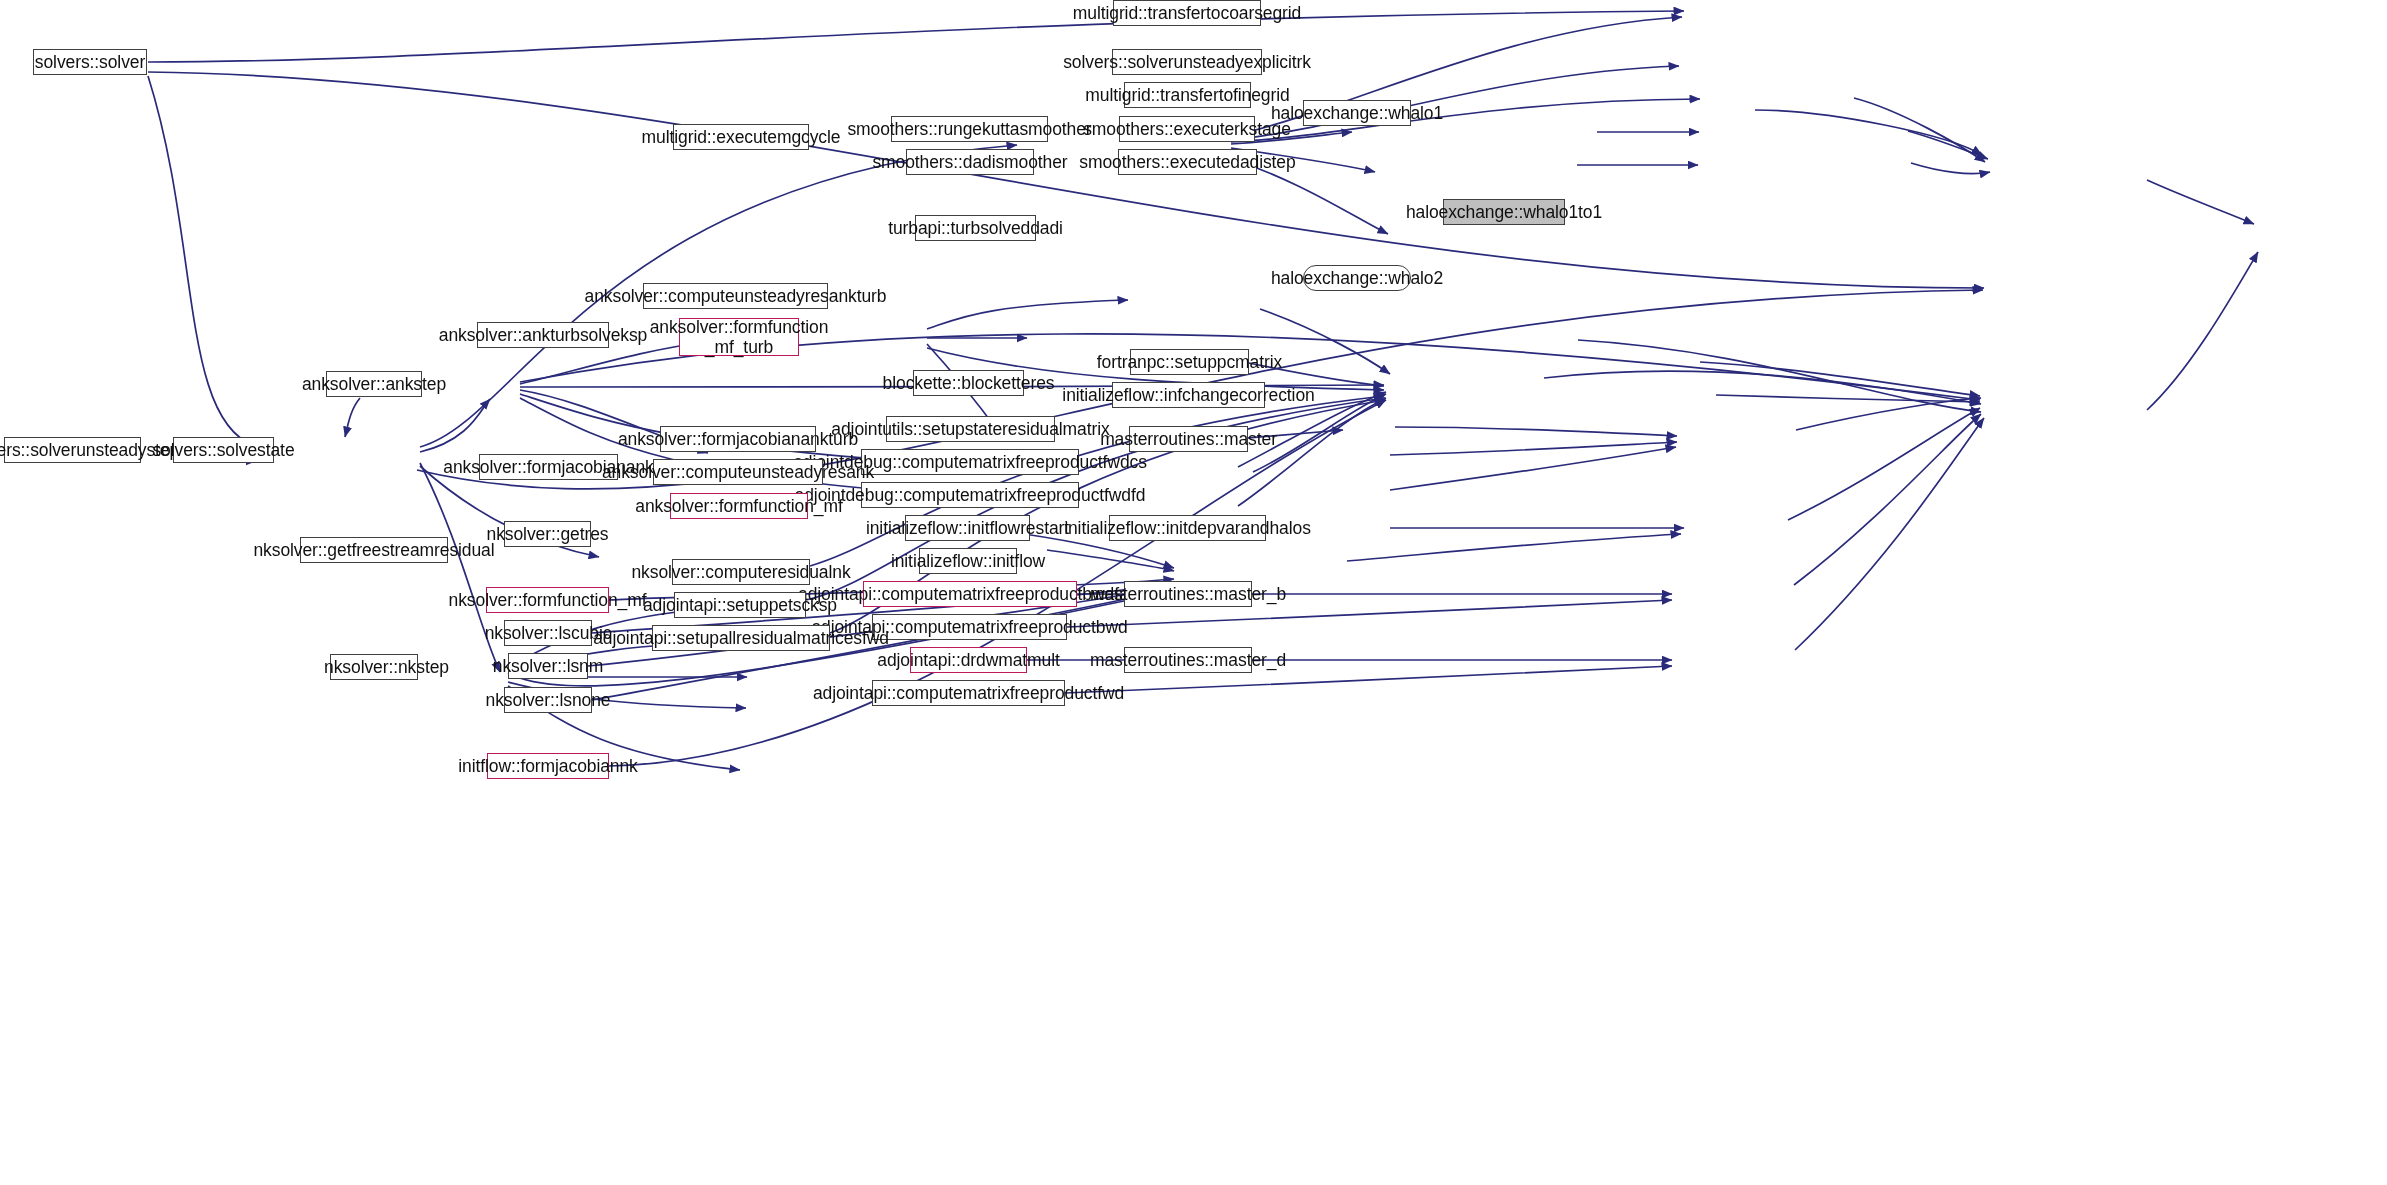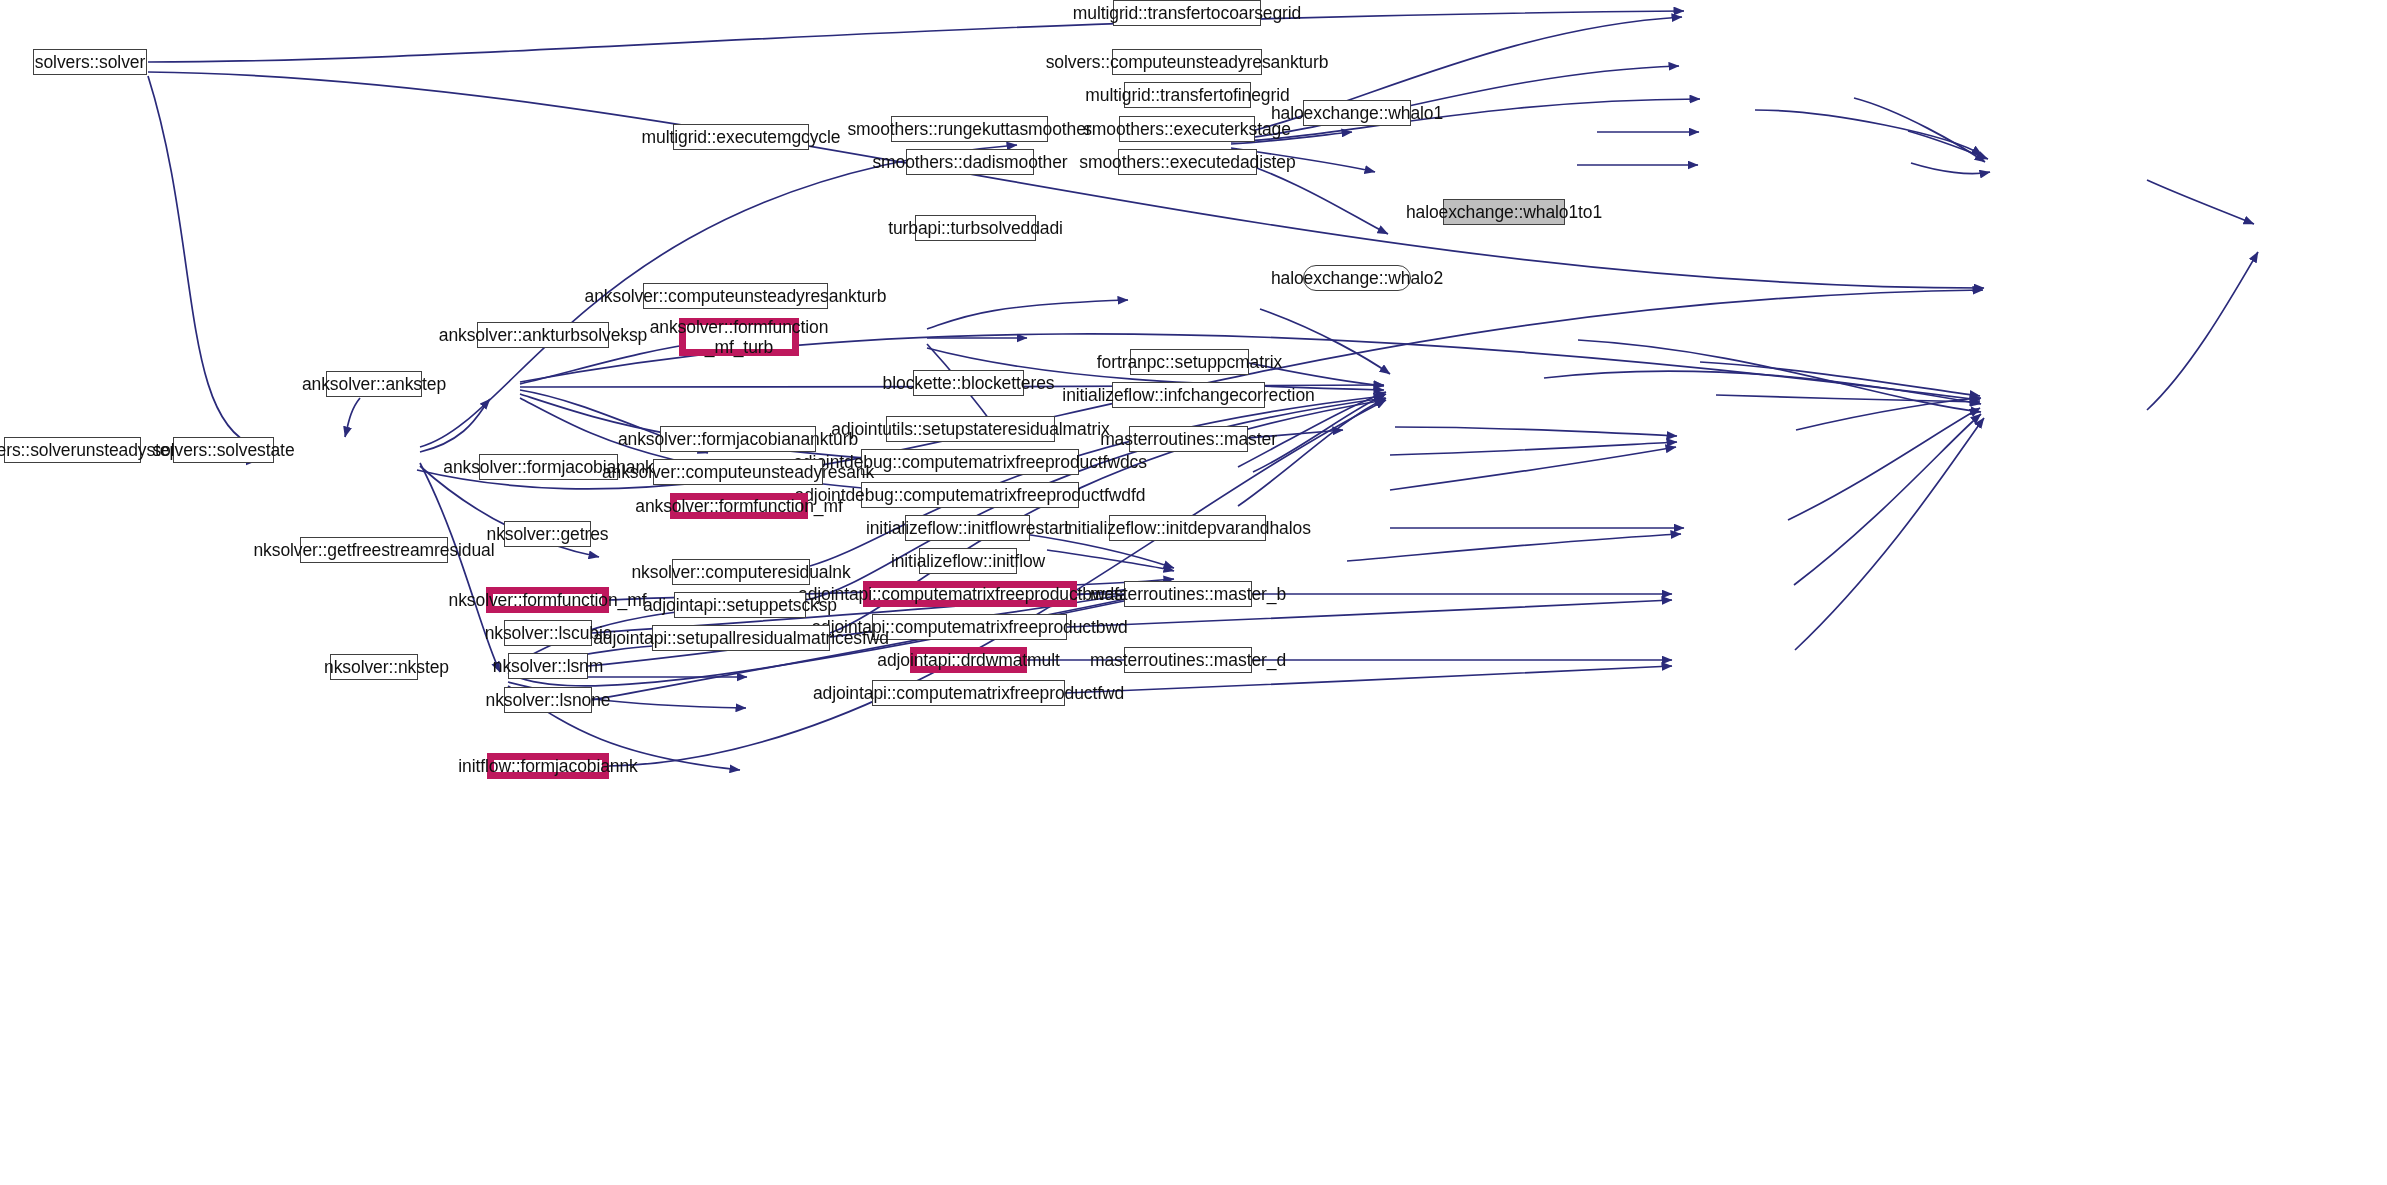--- a/index.html
+++ b/index.html
@@ -3,21 +3,21 @@
 <meta charset="utf-8">
 <style>
   html,body{margin:0;padding:0;background:#ffffff;}
   #canvas{position:relative;width:2387px;height:1185px;background:#ffffff;
           font-family:"Liberation Sans","DejaVu Sans",sans-serif;overflow:hidden;}
   #edges{position:absolute;left:0;top:0;width:2387px;height:1185px;pointer-events:none;}
   .node{position:absolute;box-sizing:border-box;display:flex;align-items:center;
         justify-content:center;text-align:center;background:#ffffff;
         border:1px solid #404040;color:#101010;font-size:17.5px;line-height:1.15;
         white-space:pre-line;letter-spacing:-0.1px;}
-  .node.red{border:7px solid #be185d;}
+  .node.red{border:1px solid #be185d;}
   .node.hl{background:#bfbfbf;border:1px solid #404040;}
 </style>
 </head>
 <body>
 
 <div id="canvas">
   <svg id="edges" viewBox="0 0 2387 1185" xmlns="http://www.w3.org/2000/svg">
     <defs>
       <marker id="ah" markerWidth="11" markerHeight="9" refX="10.5" refY="4.5" orient="auto" markerUnits="userSpaceOnUse">
         <path d="M0,0 L11,4.5 L0,9 z" fill="#2a2a7a"></path>
@@ -129,21 +129,21 @@
       <path d="M1794,585 C1880,520 1950,440 1981,414"></path>
 
       <path d="M1027,660 L1672,660"></path>
       <path d="M1065,693 C1250,686 1500,674 1672,666"></path>
 
       <path d="M1795,650 C1890,560 1960,450 1984,418"></path>
     </g>
   </svg>
 <div class="node" style="left: 33px; top: 49px; width: 114px; height: 26px;">solvers::solver</div>
     <div class="node" style="left: 1113px; top: 0px; width: 148px; height: 26px;">multigrid::transfertocoarsegrid</div>
-    <div class="node" style="left: 1112px; top: 49px; width: 150px; height: 26px;">solvers::computeunsteadyresankturb</div>
+    <div class="node" style="left: 1112px; top: 49px; width: 150px; height: 26px;">solvers::solverunsteadyexplicitrk</div>
     <div class="node" style="left: 1124px; top: 82px; width: 127px; height: 26px;">multigrid::transfertofinegrid</div>
     <div class="node" style="left: 1303px; top: 100px; width: 108px; height: 26px;">haloexchange::whalo1</div>
     <div class="node" style="left: 673px; top: 124px; width: 136px; height: 26px;">multigrid::executemgcycle</div>
     <div class="node" style="left: 891px; top: 116px; width: 157px; height: 26px;">smoothers::rungekuttasmoother</div>
     <div class="node" style="left: 1119px; top: 116px; width: 136px; height: 26px;">smoothers::executerkstage</div>
     <div class="node" style="left: 906px; top: 149px; width: 128px; height: 26px;">smoothers::dadismoother</div>
     <div class="node" style="left: 1118px; top: 149px; width: 139px; height: 26px;">smoothers::executedadistep</div>
     <div class="node hl" style="left: 1443px; top: 199px; width: 122px; height: 26px;">haloexchange::whalo1to1</div>
     <div class="node" style="left: 915px; top: 215px; width: 121px; height: 26px;">turbapi::turbsolveddadi</div>
     <div class="node" style="left: 1303px; top: 265px; width: 108px; height: 26px; border-radius: 13px;">haloexchange::whalo2</div>

